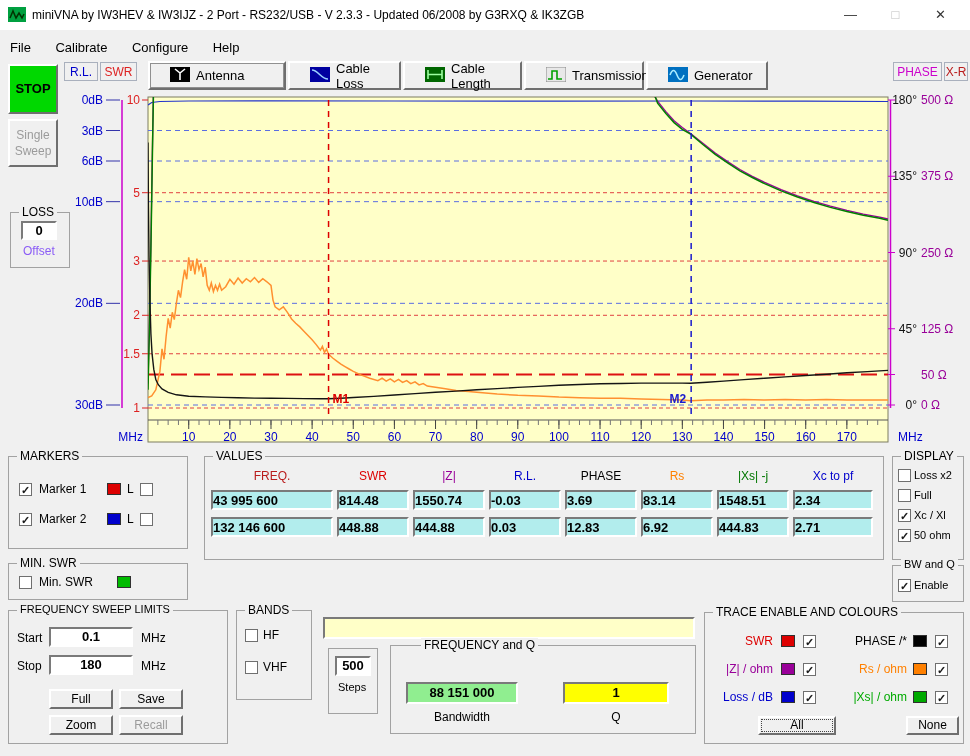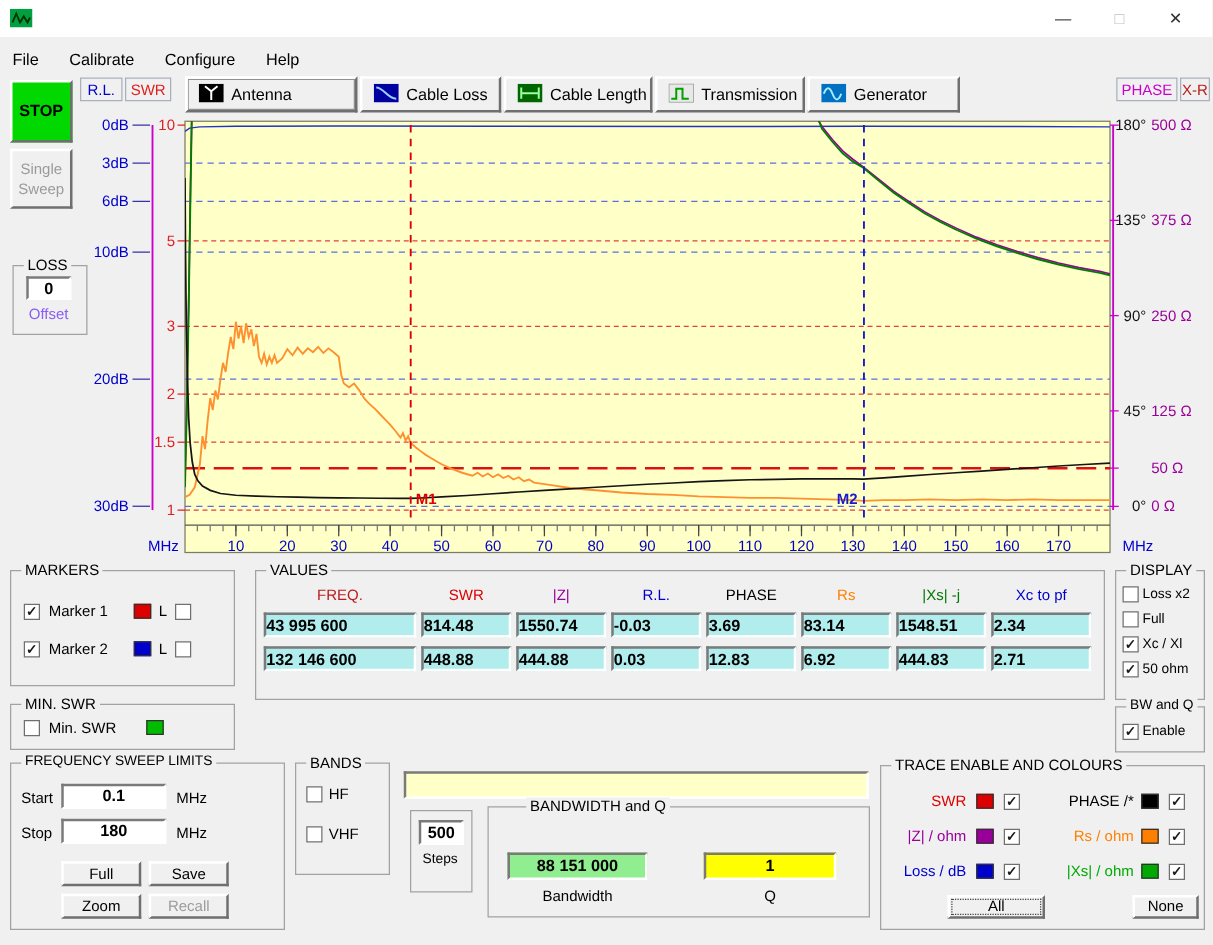--- a/index.html
+++ b/index.html
@@ -11,21 +11,21 @@
   .title-text{position:absolute;left:32px;top:0;line-height:30px;font-size:12px;white-space:nowrap;}
   .winbtn{position:absolute;top:0;width:45px;height:30px;line-height:30px;text-align:center;font-size:13px;color:#333;}
   .winbtn.disabled{color:#c0c0c0;}
   
   .menubar{position:absolute;left:0;top:30px;width:970px;height:27px;background:#f0f0f0;}
   .menu-item{display:inline-block;padding:10px 10px 0 10px;font-size:13px;height:21px;}
   
   .btn,.tab{background:#f0f0f0;border:2px solid;border-color:#ffffff #6f6f6f #6f6f6f #ffffff;box-sizing:border-box;}
   .btn{position:absolute;font-size:12px;text-align:center;}
   .btn.disabled{color:#9b9b9b;}
-  .tab{position:absolute;top:61px;height:29px;display:flex;align-items:center;gap:6px;padding-left:9px;font-size:13px;}
+  .tab{position:absolute;top:61px;height:29px;display:flex;align-items:center;gap:6px;padding-left:20px;font-size:13px;}
   .tab.active{box-shadow:inset 0 0 0 1px #909090;}
   .flatlab{position:absolute;top:62px;height:19px;line-height:19px;text-align:center;font-size:12px;
            border:1px solid #a9b0bd;background:#f0f0f0;box-sizing:border-box;}
   .sunken{position:absolute;background:#ffffff;border:2px solid;border-color:#7a7a7a #ffffff #ffffff #7a7a7a;
           text-align:center;font-weight:bold;font-size:13px;box-sizing:border-box;}
   .group{position:absolute;border:1px solid #a2a2a2;box-sizing:border-box;}
   .legend{position:absolute;top:-8px;left:8px;background:#f0f0f0;padding:0 3px;font-size:12px;white-space:nowrap;}
   .lbl{position:absolute;font-size:12px;white-space:nowrap;}
   .lbl.small{font-size:11px;}
   .cb{position:absolute;width:13px;height:13px;background:#fff;border:1px solid #6f6f6f;font-size:11px;
@@ -45,20 +45,21 @@
 </head>
 <body>
 
 <div class="titlebar">
   <span class="app-icon">
     <svg width="18" height="15">
         <rect width="18" height="15" fill="#00a040"></rect>
         <polyline points="2,11 5,4 8,11 11,6 14,11 16,7" fill="none" stroke="#003300" stroke-width="1.5"></polyline>
       </svg>
   </span>
+  <span class="title-text">miniVNA by IW3HEV &amp; IW3IJZ - 2 Port - RS232/USB - V 2.3.3 - Updated 06/2008 by G3RXQ &amp; IK3ZGB</span>
   <span class="winbtn" style="left:828px">—</span>
   <span class="winbtn disabled" style="left:873px">□</span>
   <span class="winbtn" style="left:918px">✕</span>
 </div>
 
 <div class="menubar">
   <span class="menu-item">File</span>
   <span class="menu-item">Calibrate</span>
   <span class="menu-item">Configure</span>
   <span class="menu-item">Help</span>
@@ -393,21 +394,21 @@
 </div>
 
 <div class="sunken" style="left:323px;top:617px;width:372px;height:22px;background:#ffffc8"></div>
 
 <div class="group" style="left:328px;top:648px;width:50px;height:66px;background:#f0f0f0">
   <span class="sunken" style="left:6px;top:7px;width:36px;height:20px;line-height:16px">500</span>
   <span class="lbl small" style="left:9px;top:32px">Steps</span>
 </div>
 
 <div class="group" style="left:390px;top:645px;width:306px;height:89px">
-  <span class="legend" style="left:30px">BANDWIDTH and Q</span>
+  <span class="legend" style="left:30px">FREQUENCY and Q</span>
   <span class="sunken" style="left: 15px; top: 36px; width: 112px; height: 22px; line-height: 18px; background: rgb(144, 238, 144);">88 151 000</span>
   <span class="lbl" style="left:15px;top:64px;width:112px;text-align:center">Bandwidth</span>
   <span class="sunken" style="left: 172px; top: 36px; width: 106px; height: 22px; line-height: 18px; background: rgb(255, 255, 0);">1</span>
   <span class="lbl" style="left:172px;top:64px;width:106px;text-align:center">Q</span>
 </div>
 
 <div class="group" style="left:704px;top:612px;width:260px;height:132px">
   <span class="legend">TRACE ENABLE AND COLOURS</span>
 
   <span class="lbl" style="left: 6px; top: 21px; width: 62px; text-align: right; color: rgb(221, 0, 0);">SWR</span>

